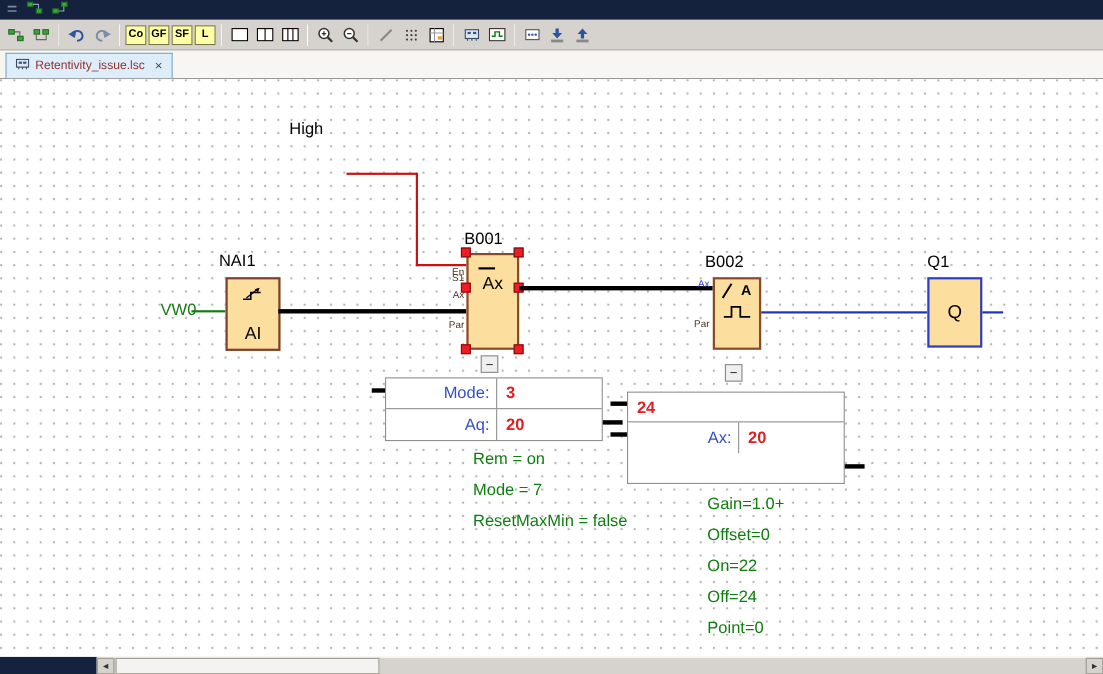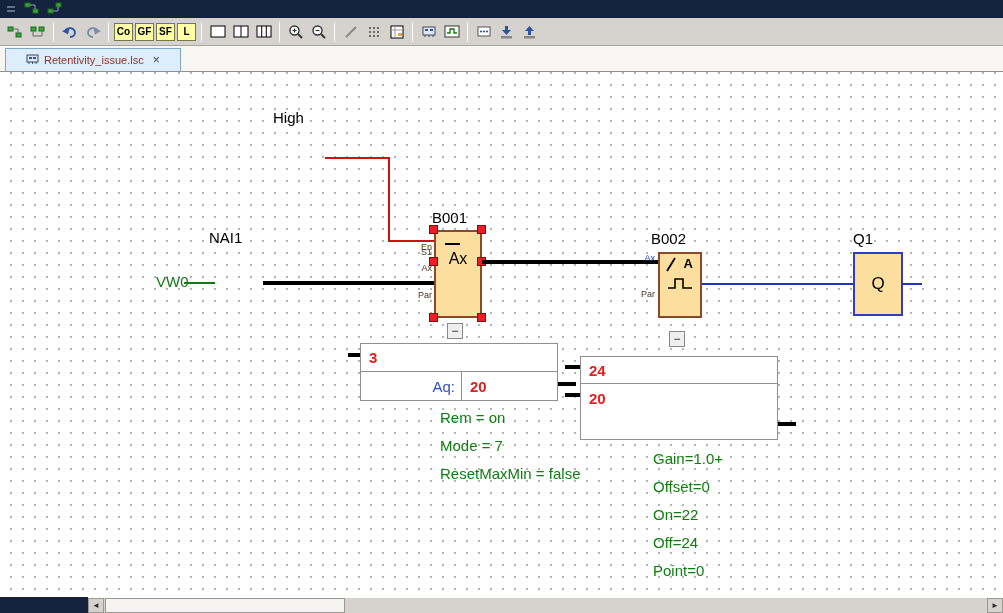--- a/index.html
+++ b/index.html
@@ -10,27 +10,27 @@
   .titlebar { height: 18px; background: #15223d; display: flex; align-items: center; gap: 8px; padding-left: 6px; }
 
   
   .toolbar { height: 28px; background: #d6d3ce; border-bottom: 1px solid #a8a69e; display: flex; align-items: center; padding-left: 3px; }
   .tbtn { width: 23px; height: 22px; display: flex; align-items: center; justify-content: center; }
   .sep { width: 1px; height: 20px; background: #9a9890; border-right: 1px solid #ffffff; margin: 0 4px; }
   .ybtn { width: 19px; height: 18px; background: #ffffa6; border: 1px solid #77774a; font: bold 10px "Liberation Sans", sans-serif; color: #000; display: flex; align-items: center; justify-content: center; padding: 0; margin: 0 1px; }
 
   
   .tabstrip { height: 26px; background: #f7f6f3; border-bottom: 1px solid #8f8f8f; display: flex; align-items: flex-end; padding-left: 5px; }
-  .tab { display: flex; align-items: center; gap: 5px; height: 23px; padding: 0 20px; background: #ddeefa; border: 1px solid #7da7c8; border-bottom: none; font-size: 11px; color: #942f2a; }
+  .tab { display: flex; align-items: center; gap: 5px; height: 23px; padding: 0 8px; background: #ddeefa; border: 1px solid #7da7c8; border-bottom: none; font-size: 11px; color: #942f2a; }
   .tab-close { color: #444; font-size: 12px; margin-left: 4px; cursor: default; }
 
   
   .canvas { position: relative; height: 525px; background: #fff;
             background-image: radial-gradient(#b5b5b5 1px, transparent 1.4px);
-            background-size: 12px 12px; background-position: 7px 7px; overflow: hidden; margin-left: 10px; }
+            background-size: 12px 12px; background-position: 7px 7px; overflow: hidden; }
   .lbl { position: absolute; font-size: 15px; color: #000; white-space: nowrap; }
   .greentxt { color: #157a15; }
   .blk { position: absolute; background: #fcdf9e; border: 2px solid #8a4a2a; }
   .wire { position: absolute; }
   .pin { position: absolute; font-size: 9px; color: #4a3322; width: 25px; text-align: right; }
   .handle { position: absolute; width: 9px; height: 9px; background: #ee1c25; border: 1px solid #7d0f0f; }
   .pbox { position: absolute; background: #fff; border: 1px solid #8f8f8f; }
   .prow { display: flex; align-items: stretch; border-bottom: 1px solid #8f8f8f; }
   .prow:last-child { border-bottom: none; }
   .plabel { width: 101px; color: #3350c8; font-size: 15px; border-right: 1px solid #8f8f8f; display: flex; align-items: center; justify-content: flex-end; padding-right: 6px; }
@@ -237,20 +237,30 @@
 
     <div class="lbl" style="left:263px;top:37px">High</div>
 
     <div class="wire" style="left:315px;top:85px;width:64px;height:2px;background:#cc1111"></div>
     <div class="wire" style="left:378px;top:85px;width:2px;height:85px;background:#cc1111"></div>
     <div class="wire" style="left:378px;top:168px;width:47px;height:2px;background:#cc1111"></div>
 
     <div class="lbl greentxt" style="left:146px;top:201px">VW0</div>
     <div class="wire" style="left:174px;top:210px;width:31px;height:2px;background:#157a15"></div>
     <div class="lbl" style="left:199px;top:157px">NAI1</div>
+    <div class="blk" style="left:205px;top:180px;width:50px;height:67px;border-color:#7d3f2f">
+      <span style="position:absolute;top:6px;left:50%;transform:translateX(-50%)">
+        <svg width="22" height="14">
+            <polyline points="2,12 9,12 9,6 18,6" fill="none" stroke="#000" stroke-width="1.4"></polyline>
+            <line x1="5" y1="11" x2="15" y2="3" stroke="#000" stroke-width="1.2"></line>
+            <polygon points="17,1.5 12.5,3 15.5,6" fill="#000"></polygon>
+          </svg>
+      </span>
+      <div style="position:absolute;bottom:4px;left:0;right:0;text-align:center;font-size:16px;color:#000">AI</div>
+    </div>
 
     <div class="wire" style="left:253px;top:209px;width:171px;height:4px;background:#000"></div>
 
     <div class="lbl" style="left:422px;top:137px">B001</div>
     <div class="pin" style="left:397px;top:170px">En</div>
     <div class="pin" style="left:397px;top:175px">S1</div>
     <div class="pin" style="left:397px;top:191px">Ax</div>
     <div class="pin" style="left:397px;top:218px">Par</div>
     <div class="blk" style="left:424px;top:158px;width:48px;height:88px">
       <div style="position:absolute;top:11px;left:9px;width:15px;height:2px;background:#000"></div>
@@ -290,36 +300,38 @@
       <div style="position:absolute;top:50%;left:0;right:0;transform:translateY(-50%);text-align:center;font-size:17px;color:#000">Q</div>
     </div>
     <div class="wire" style="left:893px;top:211px;width:19px;height:2px;background:#2233bb"></div>
 
     <div class="collapse" style="left:437px;top:251px">−</div>
     <div class="collapse" style="left:659px;top:259px">−</div>
 
     <div class="stub" style="left:338px;top:281px;width:14px;height:4px"></div>
     <div class="pbox" style="left:350px;top:271px;width:198px;height:58px">
       <div class="prow" style="height:28px">
+        <div class="plabel">Mode:</div>
         <div class="pval">3</div>
       </div>
       <div class="prow" style="height:28px">
         <div class="plabel">Aq:</div>
         <div class="pval">20</div>
       </div>
     </div>
     <div class="stub" style="left:548px;top:310px;width:18px;height:4px"></div>
 
     <div class="stub" style="left:555px;top:293px;width:15px;height:4px"></div>
     <div class="stub" style="left:555px;top:321px;width:15px;height:4px"></div>
     <div class="pbox" style="left:570px;top:284px;width:198px;height:84px">
       <div class="prow" style="height:27px">
         <div class="pval">24</div>
       </div>
       <div class="prow" style="height:28px">
+        <div class="plabel">Ax:</div>
         <div class="pval">20</div>
       </div>
     </div>
     <div class="stub" style="left:768px;top:350px;width:18px;height:4px"></div>
 
     <div class="ann" style="left:430px;top:337px">Rem = on</div>
     <div class="ann" style="left:430px;top:365px">Mode = 7</div>
     <div class="ann" style="left:430px;top:393px">ResetMaxMin = false</div>
 
     <div class="ann" style="left:643px;top:378px">Gain=1.0+</div>

